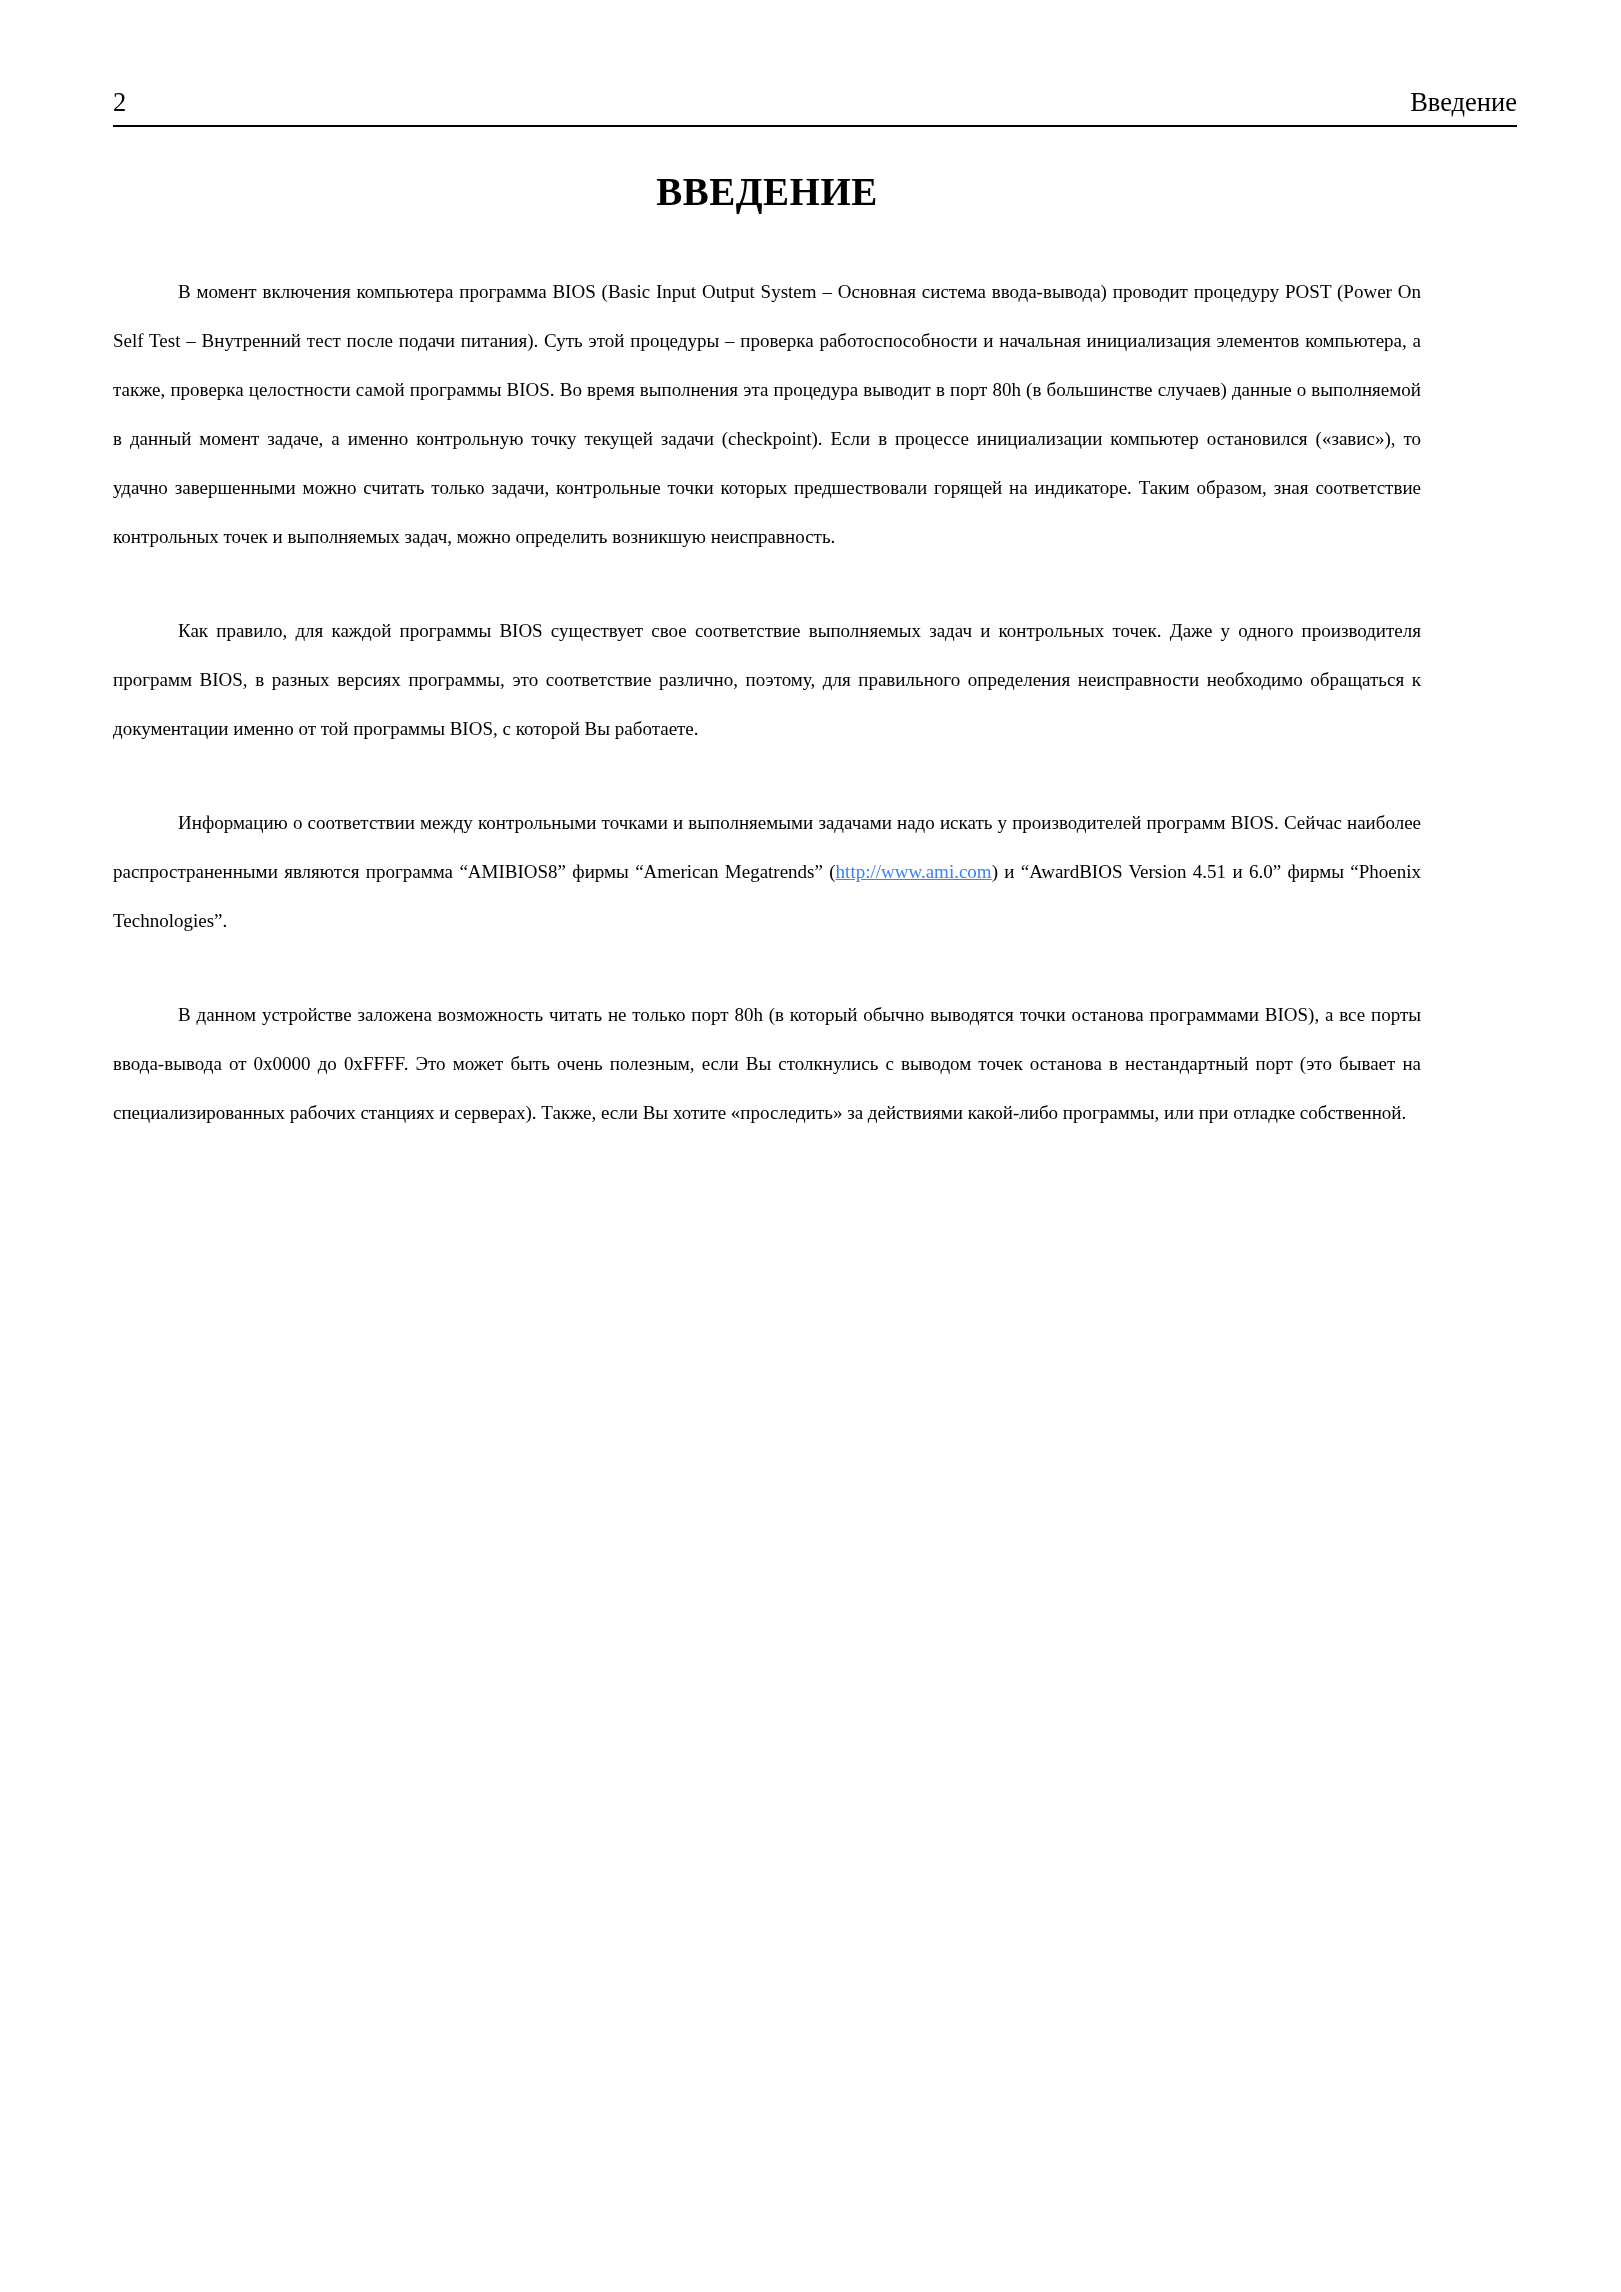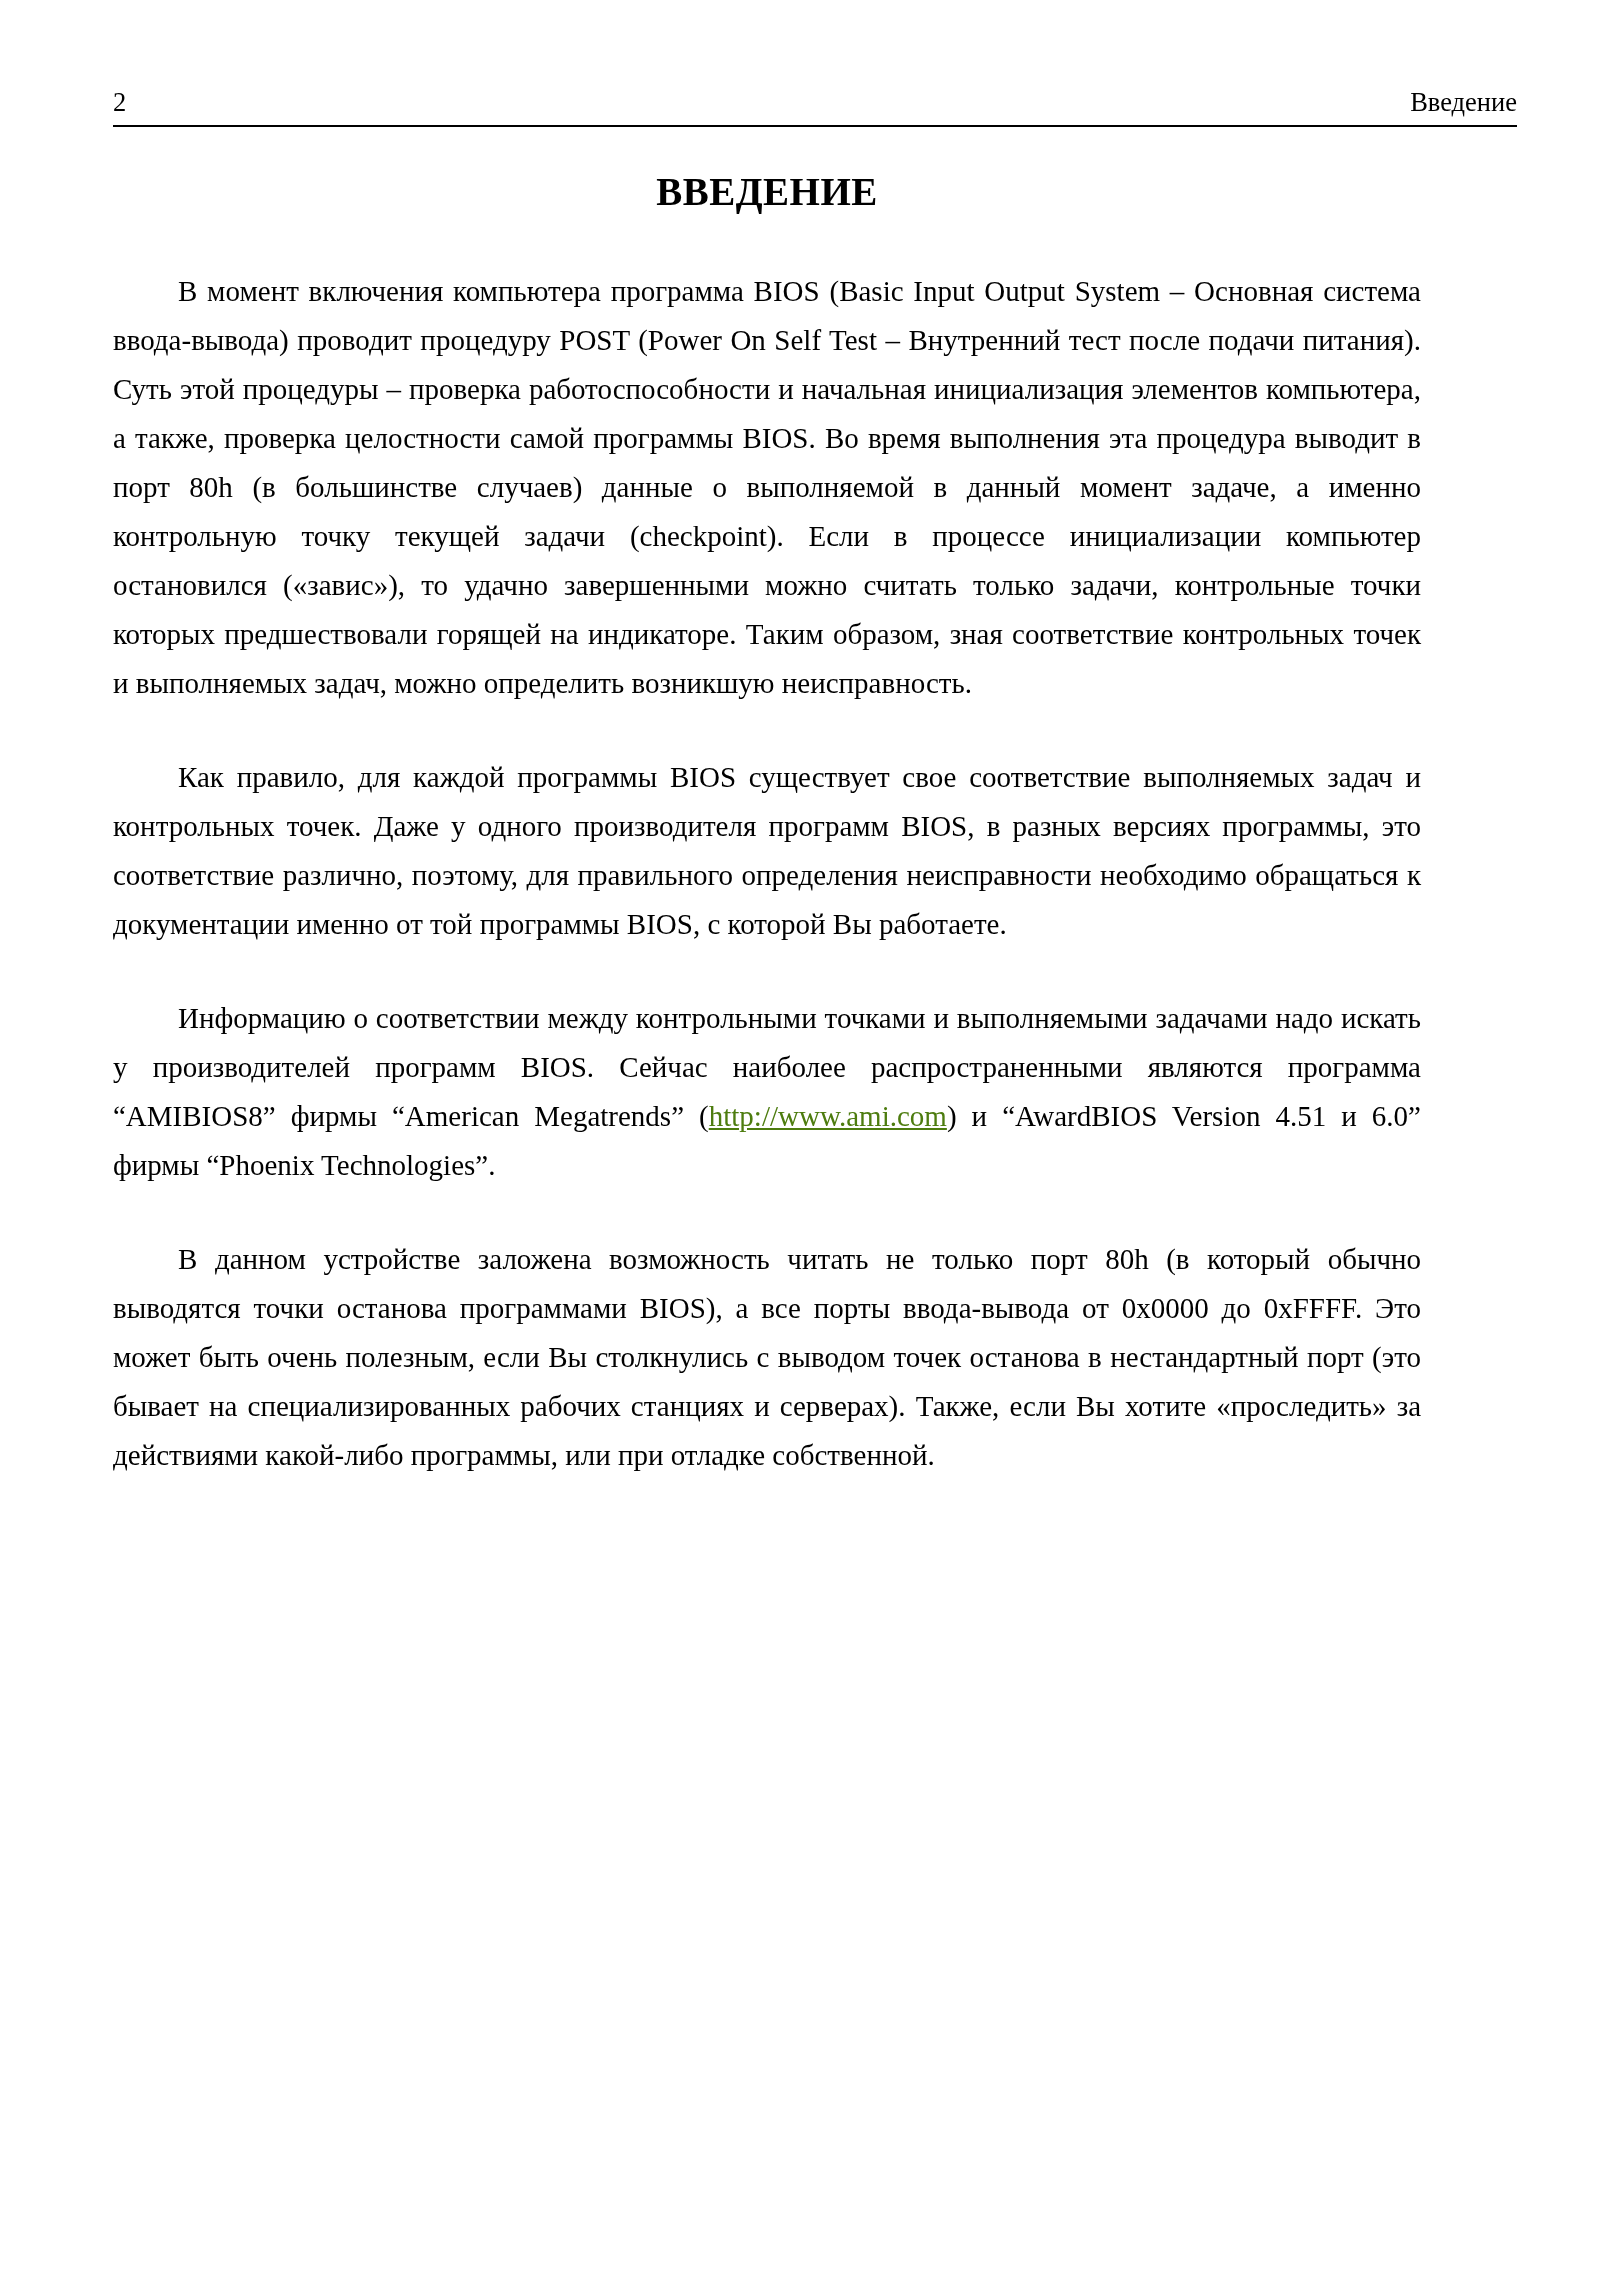--- a/index.html
+++ b/index.html
@@ -60,34 +60,34 @@
     text-align: center;
     font-weight: bold;
     font-size: 39px;
     line-height: 49px;
     letter-spacing: 0.5px;
     margin: 0 0 51px 0;
   }
 
   p.para {
     margin: 0 0 45px 0;
-    font-size: 29px;
+    font-size: 19px;
     line-height: 49px;
     text-align: justify;
     text-justify: inter-word;
     text-indent: 65px;
     hyphens: none;
   }
   p.para:last-child {
     margin-bottom: 0;
     font-family: Liberation Serif, serif;
   }
 
   a.inline-link {
-    color: #4d7c0f;
+    color: #3b82f6;
   }
 </style>
 </head>
 <body>
 
 <div class="page">
 
   <div class="page-header">
     <span class="header-page-number">2</span>
     <span class="header-section-title">Введение</span>

